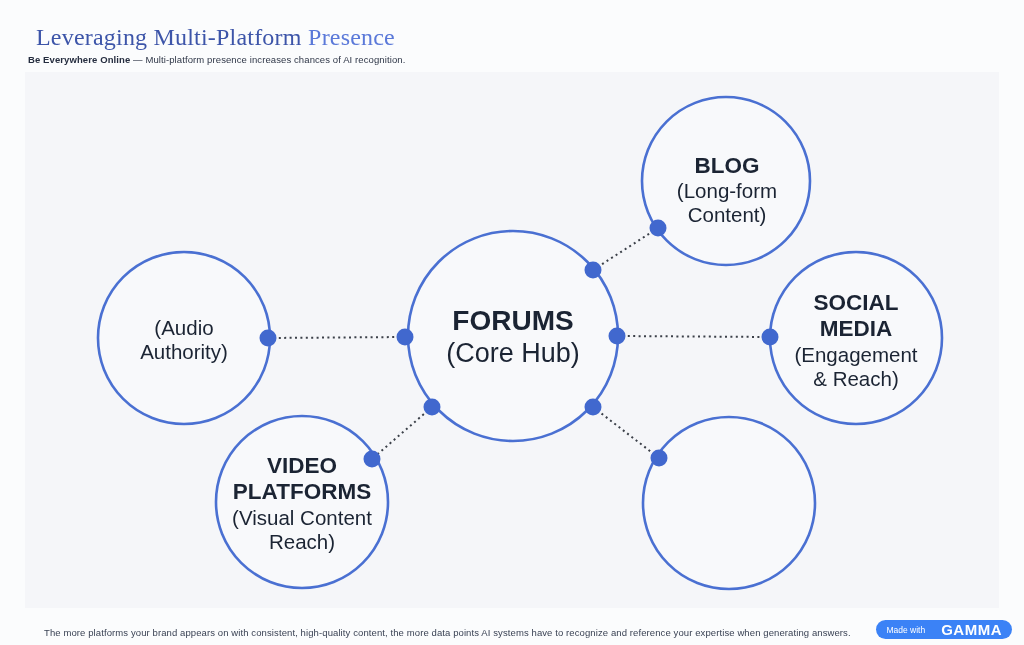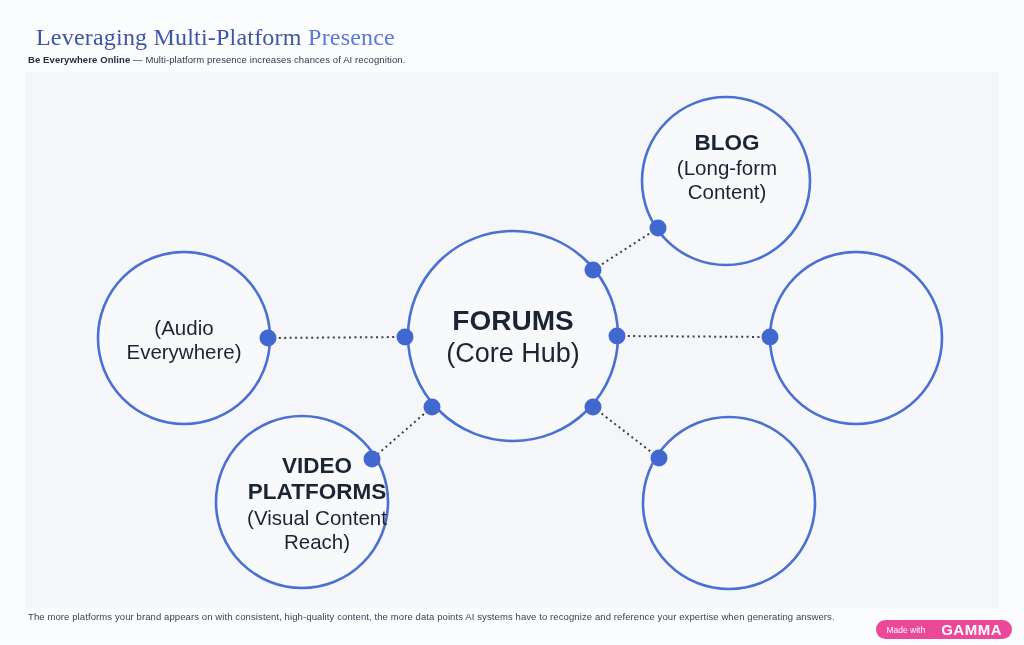--- a/index.html
+++ b/index.html
@@ -33,34 +33,34 @@
   
   .node-label{
     position:absolute;transform:translate(-50%,-50%);
     text-align:center;color:#1B2433;line-height:1.17;
   }
   .node-label .t{font-weight:bold;font-size:22.5px;}
   .node-label .s{font-size:20.5px;}
   #lbl-website{left:513px;top:337px;width:200px;}
   #lbl-website .t{font-size:28px;}
   #lbl-website .s{font-size:27px;}
-  #lbl-blog{left:727px;top:167px;width:152px;}
+  #lbl-blog{left:727px;top:190px;width:152px;}
   #lbl-social{left:856px;top:340px;width:126px;}
   #lbl-podcasts{left:184px;top:340px;width:146px;}
-  #lbl-video{left:317px;top:503px;width:164px;}
+  #lbl-video{left:302px;top:503px;width:164px;}
   #lbl-forums{left:730px;top:505px;width:152px;}
 
   
   .footer-note{
-    position:absolute;left:28px;top:611px;margin:0;
+    position:absolute;left:28px;top:611px;margin:16px;
     font-size:9.5px;color:#3A4254;letter-spacing:.1px;
   }
   .badge{
     position:absolute;right:12px;top:620px;height:19px;
-    background:#ec4899;border-radius:10px;color:#FFFFFF;
+    background:#3b82f6;border-radius:10px;color:#FFFFFF;
     display:flex;align-items:center;padding:0 10px;
     font-size:8.5px;text-decoration:none;cursor:pointer;
   }
   .badge .brand{
     font-weight:bold;font-size:15px;letter-spacing:.5px;margin-left:16px;
   }
 </style>
 </head>
 <body>
 
@@ -109,22 +109,26 @@
   </svg>
 
   <div class="node-label" id="lbl-website">
     <div class="t">FORUMS</div>
     <div class="s">(Core Hub)</div>
   </div>
   <div class="node-label" id="lbl-blog">
     <div class="t">BLOG</div>
     <div class="s">(Long-form Content)</div>
   </div>
+  <div class="node-label" id="lbl-social">
+    <div class="t">SOCIAL MEDIA</div>
+    <div class="s">(Engagement &amp; Reach)</div>
+  </div>
   <div class="node-label" id="lbl-podcasts">
-    <div class="s">(Audio Everywhere)</div>
+    <div class="s">(Audio Authority)</div>
   </div>
   <div class="node-label" id="lbl-video">
     <div class="t">VIDEO PLATFORMS</div>
     <div class="s">(Visual Content Reach)</div>
   </div>
 
   <p class="footer-note">The more platforms your brand appears on with consistent, high-quality content, the more data points AI systems have to recognize and reference your expertise when generating answers.</p>
 
   <a class="badge">
     <span>Made with</span>

